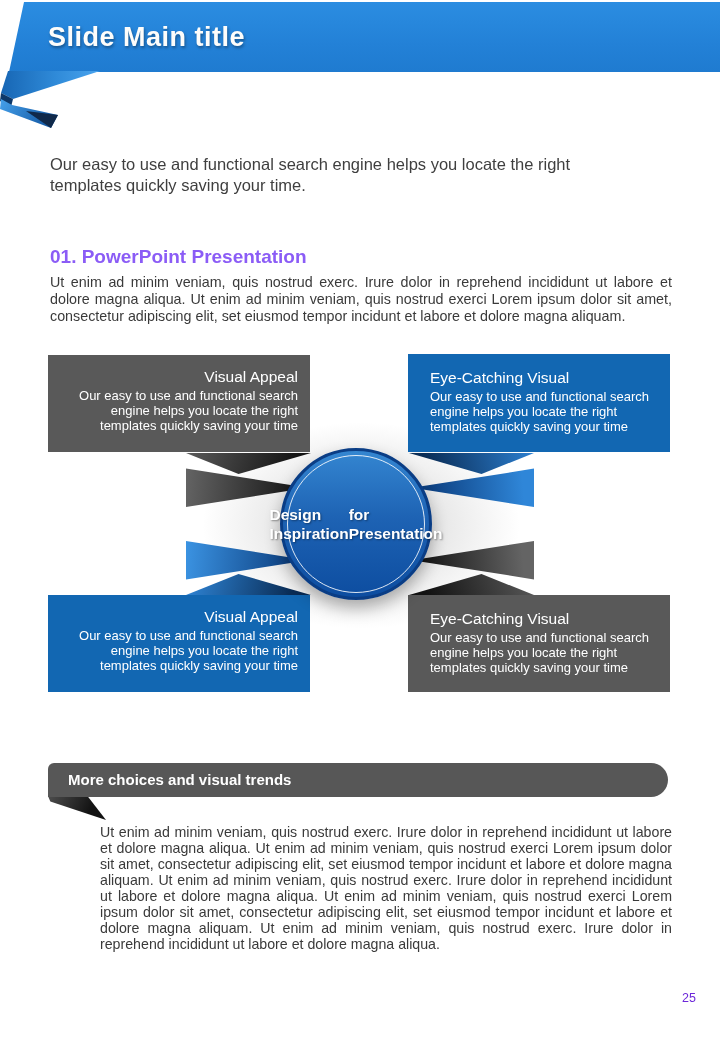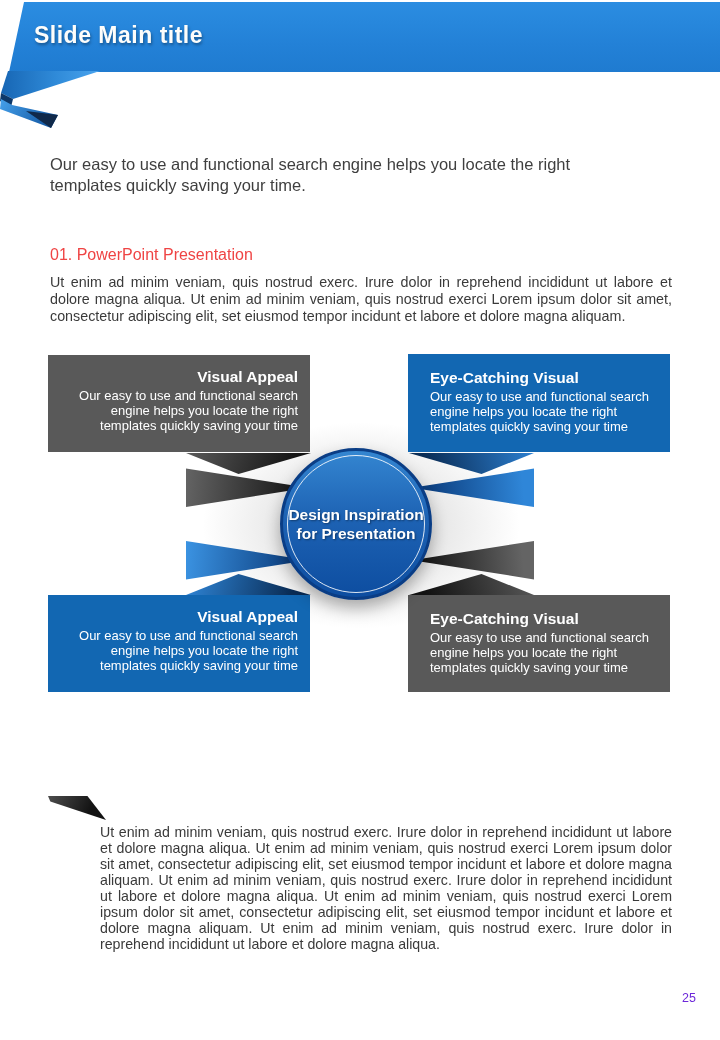--- a/index.html
+++ b/index.html
@@ -8,38 +8,38 @@
     font-family:"Liberation Sans","DejaVu Sans",sans-serif;overflow:hidden;
     margin:0 auto;
   }
   
   .header-bar{
     position:absolute;left:0;top:2px;width:720px;height:70px;
     background:linear-gradient(180deg,#2b8de1 0%,#2381d7 60%,#1f7bd0 100%);
     clip-path:polygon(24px 0,720px 0,720px 70px,9px 70px);
   }
   .main-title{
-    position:absolute;left:34px;top:22px;font-size:23px;font-weight:bold;color:#fdfdfb;
+    position:absolute;left:48px;top:22px;font-size:27px;font-weight:bold;color:#fdfdfb;
     letter-spacing:.5px;text-shadow:1px 2px 3px rgba(0,0,0,.35);white-space:nowrap;
   }
   .ribbon-svg{position:absolute;left:0;top:70px;}
   
   .subtitle{position:absolute;left:50px;top:123px;font-size:23px;color:#1a80c8;}
   .intro-text{position:absolute;left:50px;top:154px;width:590px;font-size:16.5px;line-height:1.25;color:#3f3f3f;}
   
-  .section-heading{position:absolute;left:50px;top:246px;font-size:16px;font-weight:normal;color:#ef4444;}
+  .section-heading{position:absolute;left:50px;top:246px;font-size:19px;font-weight:bold;color:#8b5cf6;}
   .para-1{position:absolute;left:50px;top:274px;width:622px;font-size:14.3px;line-height:1.18;color:#3a3a3a;text-align:justify;}
   
   .glow{
     position:absolute;left:196px;top:418px;width:330px;height:215px;
     background:radial-gradient(ellipse at center,rgba(110,110,110,.32) 0%,rgba(255,255,255,0) 68%);
     z-index:1;
   }
   .dbox{position:absolute;width:262px;color:#fff;z-index:3;box-sizing:border-box;}
-  .dbox .dbox-title{font-size:15.5px;font-weight:bold;margin-bottom:3px;}
+  .dbox .dbox-title{font-size:15.5px;font-weight:normal;margin-bottom:3px;}
   .dbox .dbox-body{font-size:13px;line-height:1.14;}
   .box-tl{left:48px;top:355px;height:97px;background:#595959;text-align:right;padding:13px 12px 0 28px;}
   .box-tr{left:408px;top:354px;height:98px;background:#1267b2;text-align:left;padding:15px 12px 0 22px;}
   .box-bl{left:48px;top:595px;height:97px;background:#1267b2;text-align:right;padding:13px 12px 0 28px;}
   .box-br{left:408px;top:595px;height:97px;background:#595959;text-align:left;padding:15px 12px 0 22px;}
   .conn{position:absolute;z-index:2;}
   .c-tl1{left:186px;top:453px;width:125px;height:21px;clip-path:polygon(0 0,100% 0,42% 100%);
          background:linear-gradient(110deg,#5a5a5a 0%,#131313 85%);}
   .c-tl2{left:186px;top:467px;width:122px;height:40px;clip-path:polygon(0 4%,100% 52%,0 100%);
          background:linear-gradient(95deg,#646464 0%,#161616 90%);}
@@ -53,21 +53,21 @@
          background:linear-gradient(95deg,#3b93e2 0%,#0d4081 85%);}
   .c-br1{left:409px;top:574px;width:125px;height:21px;clip-path:polygon(0 100%,100% 100%,58% 0);
          background:linear-gradient(250deg,#5a5a5a 0%,#131313 85%);}
   .c-br2{left:412px;top:541px;width:122px;height:40px;clip-path:polygon(100% 0,0 48%,100% 96%);
          background:linear-gradient(265deg,#646464 10%,#161616 90%);}
   .center-circle{
     position:absolute;left:280px;top:448px;width:152px;height:152px;border-radius:50%;
     background:linear-gradient(180deg,#3486d1 0%,#1e63b4 45%,#0d4da0 100%);
     border:3px solid #0a3d85;box-sizing:border-box;z-index:4;
     box-shadow:0 8px 16px rgba(0,0,0,.30);
-    display:flex;flex-direction:column;justify-content:center;align-items:center;
+    display:flex;flex-direction:row;justify-content:center;align-items:center;
   }
   .center-circle::before{
     content:"";position:absolute;inset:4px;border-radius:50%;
     border:1.5px solid rgba(255,255,255,.85);
   }
   .circle-line{font-size:15.5px;font-weight:bold;color:#fff;line-height:1.25;
     text-shadow:1px 1px 2px rgba(0,0,0,.4);}
   
   .banner{
     position:absolute;left:48px;top:763px;width:620px;height:34px;background:#575757;
@@ -140,19 +140,22 @@
   <div class="dbox box-br">
     <div class="dbox-title">Eye-Catching Visual</div>
     <div class="dbox-body">Our easy to use and functional search engine helps you locate the right templates quickly saving your time</div>
   </div>
 
   <div class="center-circle">
     <span class="circle-line">Design Inspiration</span>
     <span class="circle-line">for Presentation</span>
   </div>
 
+  <div class="banner">
+    <span class="banner-label">More choices and visual trends</span>
+  </div>
   <div class="banner-tail"></div>
 
   <div class="para-2">Ut enim ad minim veniam, quis nostrud exerc. Irure dolor in reprehend incididunt ut labore et dolore magna aliqua. Ut enim ad minim veniam, quis nostrud exerci  Lorem ipsum dolor sit amet, consectetur adipiscing elit, set eiusmod tempor incidunt et labore et dolore magna aliquam. Ut enim ad minim veniam, quis nostrud exerc. Irure dolor in reprehend incididunt ut labore et dolore magna aliqua. Ut enim ad minim veniam, quis nostrud exerci  Lorem ipsum dolor sit amet, consectetur adipiscing elit, set eiusmod tempor incidunt et labore et dolore magna aliquam. Ut enim ad minim veniam, quis nostrud exerc. Irure dolor in reprehend incididunt ut labore et dolore magna aliqua.</div>
 
   <div class="page-number">25</div>
 
 </div>
 
 </body></html>

